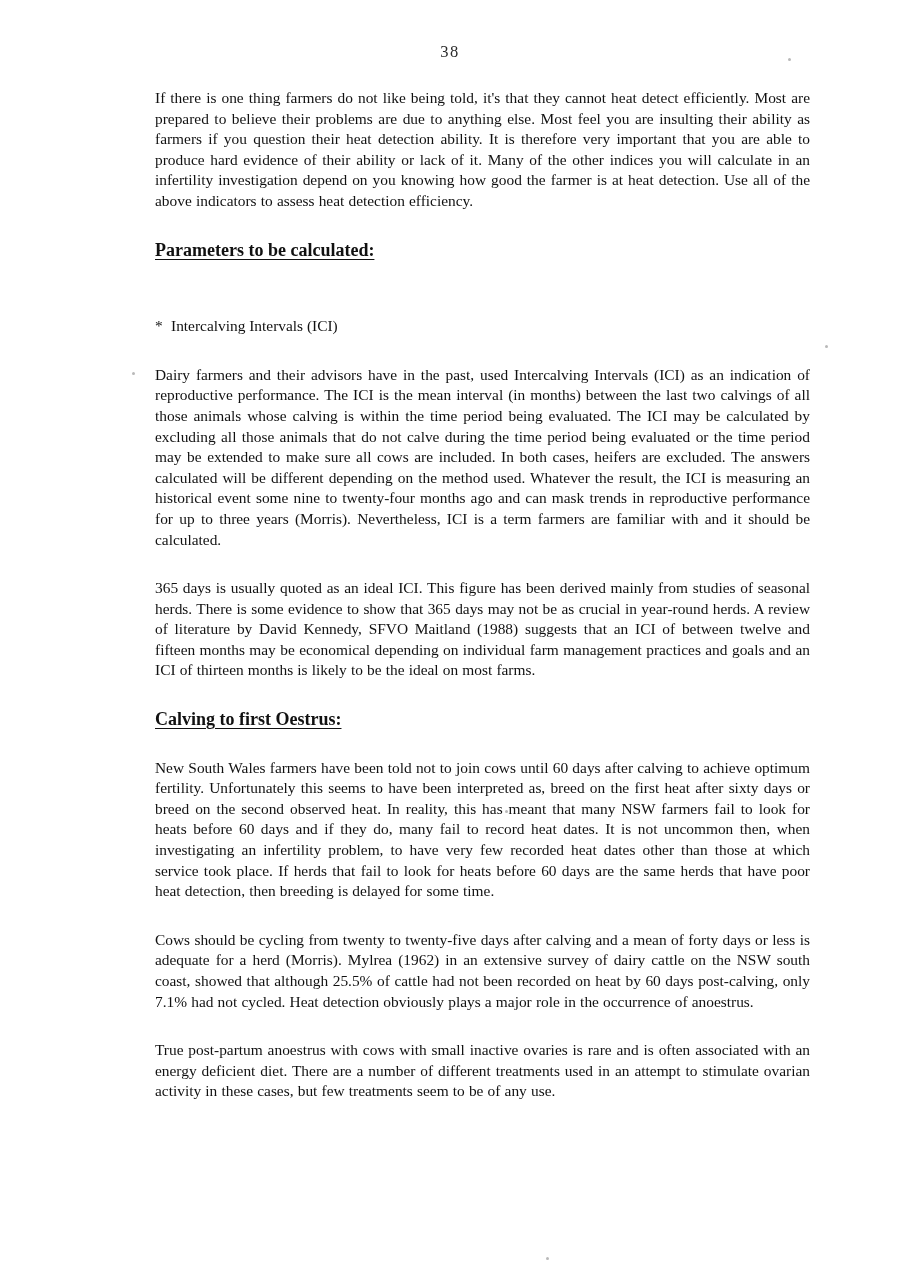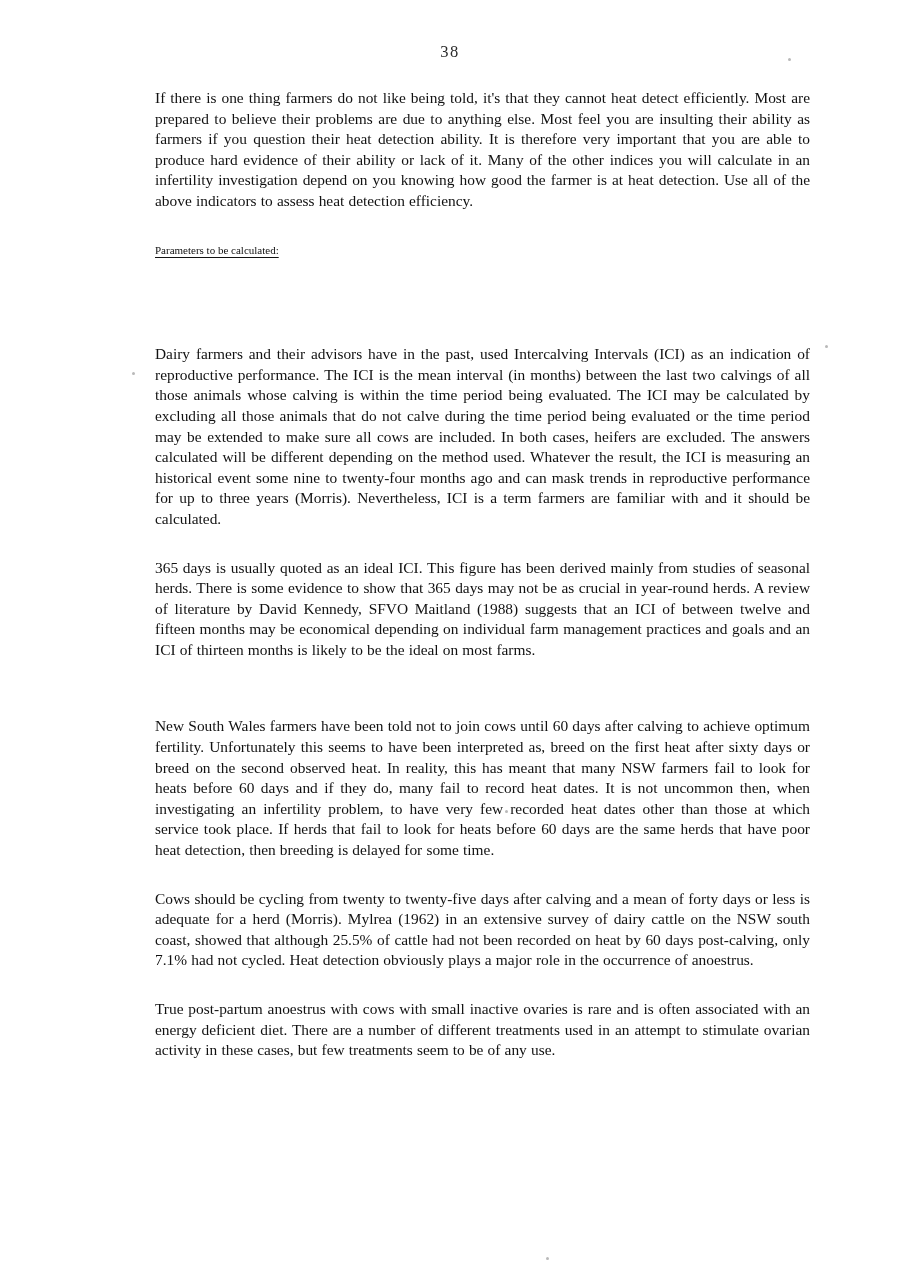--- a/index.html
+++ b/index.html
@@ -43,22 +43,22 @@
     font-size: 15.4px;
     line-height: 20.6px;
     text-align: justify;
     text-justify: inter-word;
     word-spacing: 0.02em;
     color: #111111;
   }
   .gap-md { height: 28px; }
   h2.section-heading {
     margin: 0;
-    font-size: 11px;
-    font-weight: normal;
+    font-size: 18px;
+    font-weight: bold;
     line-height: 20.6px;
     text-decoration: underline;
     text-underline-offset: 3px;
     color: #111111;
     display: inline-block;
   }
   .heading-wrap { display: block; }
   .bullet-line {
     font-size: 15.4px;
     line-height: 20.6px;
@@ -90,31 +90,37 @@
 
     <div class="heading-wrap">
       <h2 class="section-heading">Parameters to be calculated:</h2>
     </div>
 
     <div class="gap-md"></div>
 
 
     <div class="gap-md"></div>
 
+    <div class="bullet-line">
+      <span class="bullet-star">*</span><span>Intercalving Intervals (ICI)</span>
+    </div>
 
     <div class="gap-md"></div>
 
     <p class="body-text">Dairy farmers and their advisors have in the past, used Intercalving Intervals (ICI) as an indication of reproductive performance.      The ICI is the mean interval (in months) between the last two calvings of all those animals whose calving is within the time period being evaluated.      The ICI may be calculated by excluding all those animals that do not calve during the time period being evaluated or the time period may be extended to make sure all cows are included.      In both cases, heifers are excluded.      The answers calculated will be different depending on the method used.      Whatever the result, the ICI is measuring an historical event some nine to twenty-four months ago and can mask trends in reproductive performance for up to three years (Morris).      Nevertheless, ICI is a term farmers are familiar with and it should be calculated.</p>
 
     <div class="gap-md"></div>
 
     <p class="body-text">365 days is usually quoted as an ideal ICI.      This figure has been derived mainly from studies of seasonal herds.      There is some evidence to show that 365 days may not be as crucial in year-round herds.      A review of literature by David Kennedy, SFVO Maitland (1988) suggests that an ICI of between twelve and fifteen months may be economical depending on individual farm management practices and goals and an ICI of thirteen months is likely to be the ideal on most farms.</p>
 
     <div class="gap-md"></div>
 
+    <div class="heading-wrap">
+      <h2 class="section-heading">Calving to first Oestrus:</h2>
+    </div>
 
     <div class="gap-md"></div>
 
     <p class="body-text">New South Wales farmers have been told not to join cows until 60 days after calving to achieve optimum fertility.      Unfortunately this seems to have been interpreted as, breed on the first heat after sixty days or breed on the second observed heat.      In reality, this has meant that many NSW farmers fail to look for heats before 60 days and if they do, many fail to record heat dates.      It is not uncommon then, when investigating an infertility problem, to have very few recorded heat dates other than those at which service took place.      If herds that fail to look for heats before 60 days are the same herds that have poor heat detection, then breeding is delayed for some time.</p>
 
     <div class="gap-md"></div>
 
     <p class="body-text">Cows should be cycling from twenty to twenty-five days after calving and a mean of forty days or less is adequate for a herd (Morris).      Mylrea (1962) in an extensive survey of dairy cattle on the NSW south coast, showed that although 25.5% of cattle had not been recorded on heat by 60 days post-calving, only 7.1% had not cycled.      Heat detection obviously plays a major role in the occurrence of anoestrus.</p>
 
     <div class="gap-md"></div>

